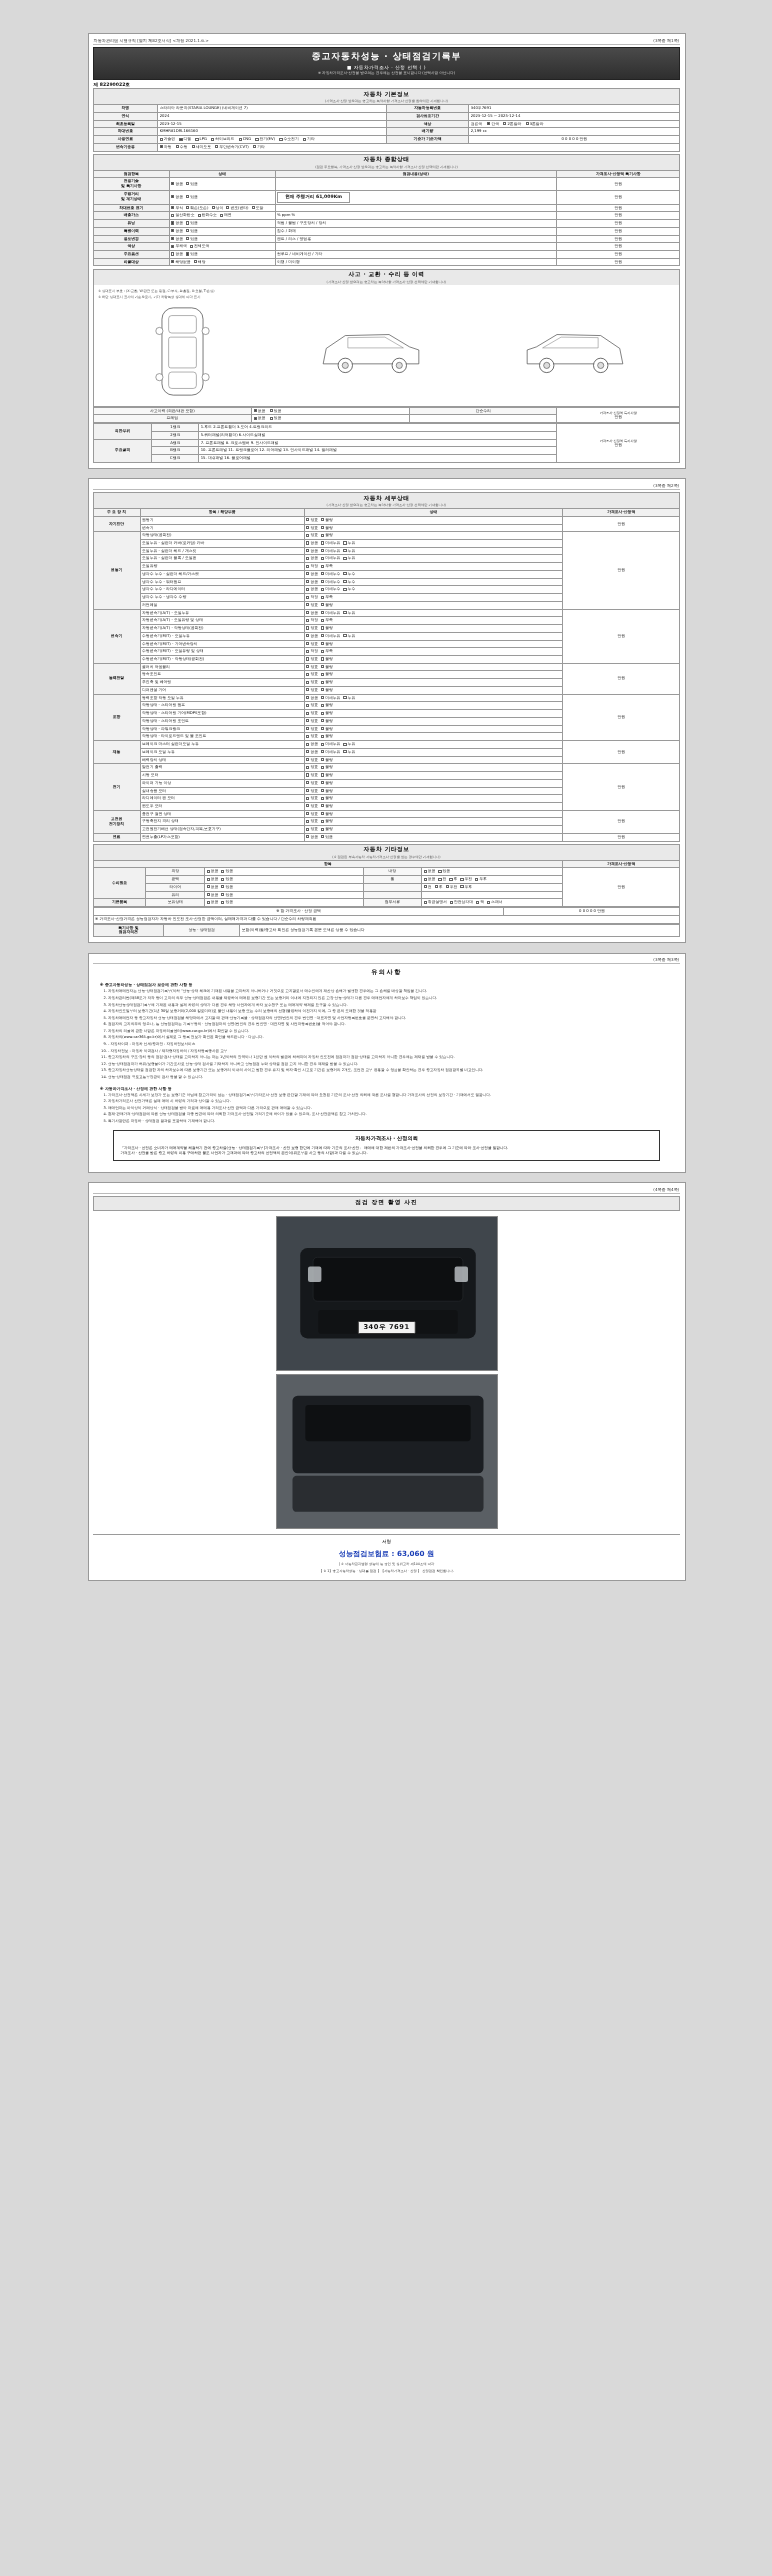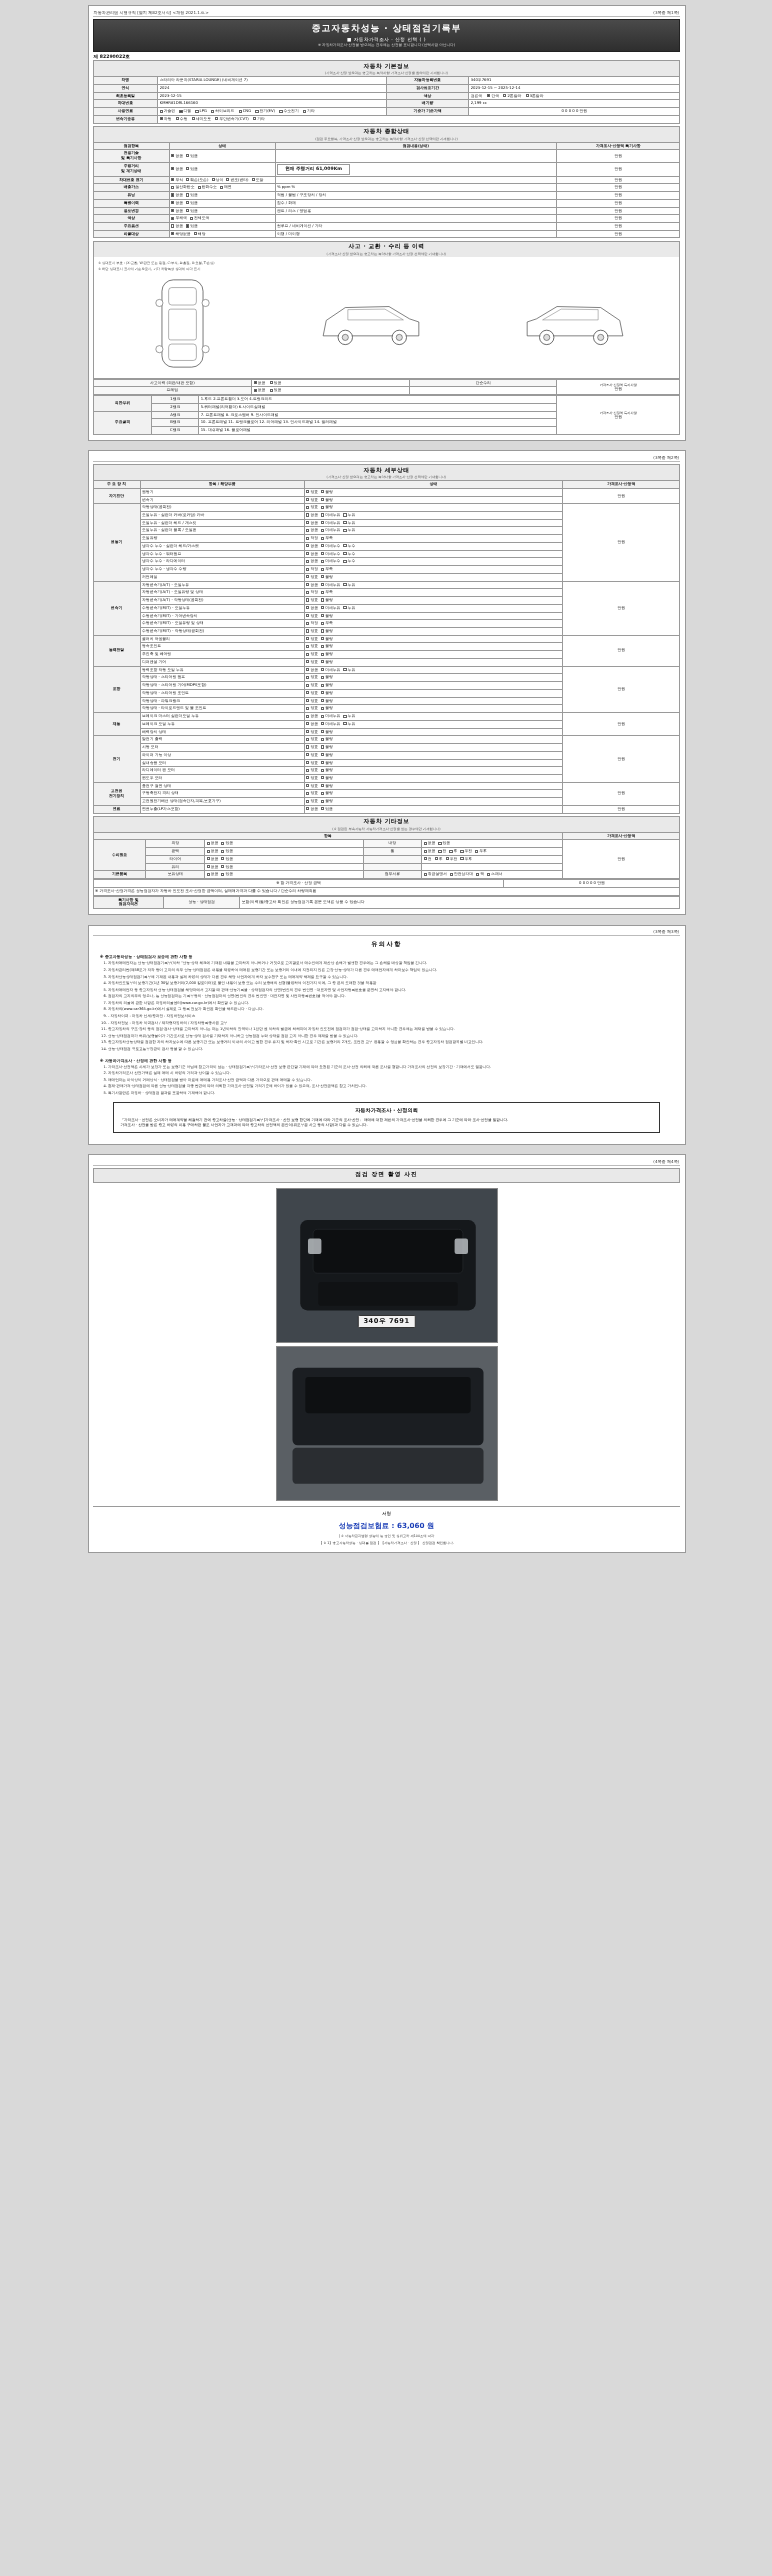--- a/index.html
+++ b/index.html
@@ -5,20 +5,21 @@
   * { box-sizing: border-box; }
   html, body {
     margin: 0; padding: 0;
     background: #d9d9d9;
     font-family: "DejaVu Sans", "Liberation Sans", sans-serif;
   }
   body { width: 773px; }
   .page {
     width: 773px;
     padding: 5.2px 0 15.5px 0;
+    margin-top: 28px;
   }
   .sheet {
     background: #fff;
     border: 0.5px solid #999;
     margin: 0 auto 9.3px auto;
     width: 598px;
     padding: 3.1px 4.1px 5.2px 4.1px;
   }
   .topline {
     font-size: 4.1px; color: #333; display: flex; justify-content: space-between;
@@ -732,21 +733,21 @@
     <div class="photos">
       <div class="photo p1">
         <svg width="222" height="155" viewBox="0 0 430 300">
           <rect x="0" y="0" width="430" height="300" fill="#40464c"></rect>
           <rect x="45" y="60" width="340" height="175" rx="14" fill="#15181b"></rect>
           <rect x="70" y="78" width="290" height="85" rx="8" fill="#0d0f11" stroke="#2c3034"></rect>
           <rect x="60" y="96" width="26" height="30" rx="4" fill="#cfd4d8" opacity="0.75"></rect>
           <rect x="344" y="96" width="26" height="30" rx="4" fill="#cfd4d8" opacity="0.75"></rect>
           <rect x="80" y="180" width="270" height="46" rx="6" fill="#101214"></rect>
         </svg>
-        <div class="plate" style="bottom:14px">340우 7691</div>
+        <div class="plate" style="bottom:36px">340우 7691</div>
       </div>
       <div class="photo p2">
         <svg width="222" height="155" viewBox="0 0 430 300">
           <rect x="0" y="0" width="430" height="300" fill="#5a5f64"></rect>
           <rect x="30" y="40" width="370" height="150" rx="10" fill="#1b1e22"></rect>
           <rect x="55" y="58" width="320" height="70" rx="6" fill="#0e1012"></rect>
           <rect x="30" y="195" width="370" height="70" rx="8" fill="#2a2d31"></rect>
         </svg>
       </div>
     </div>

